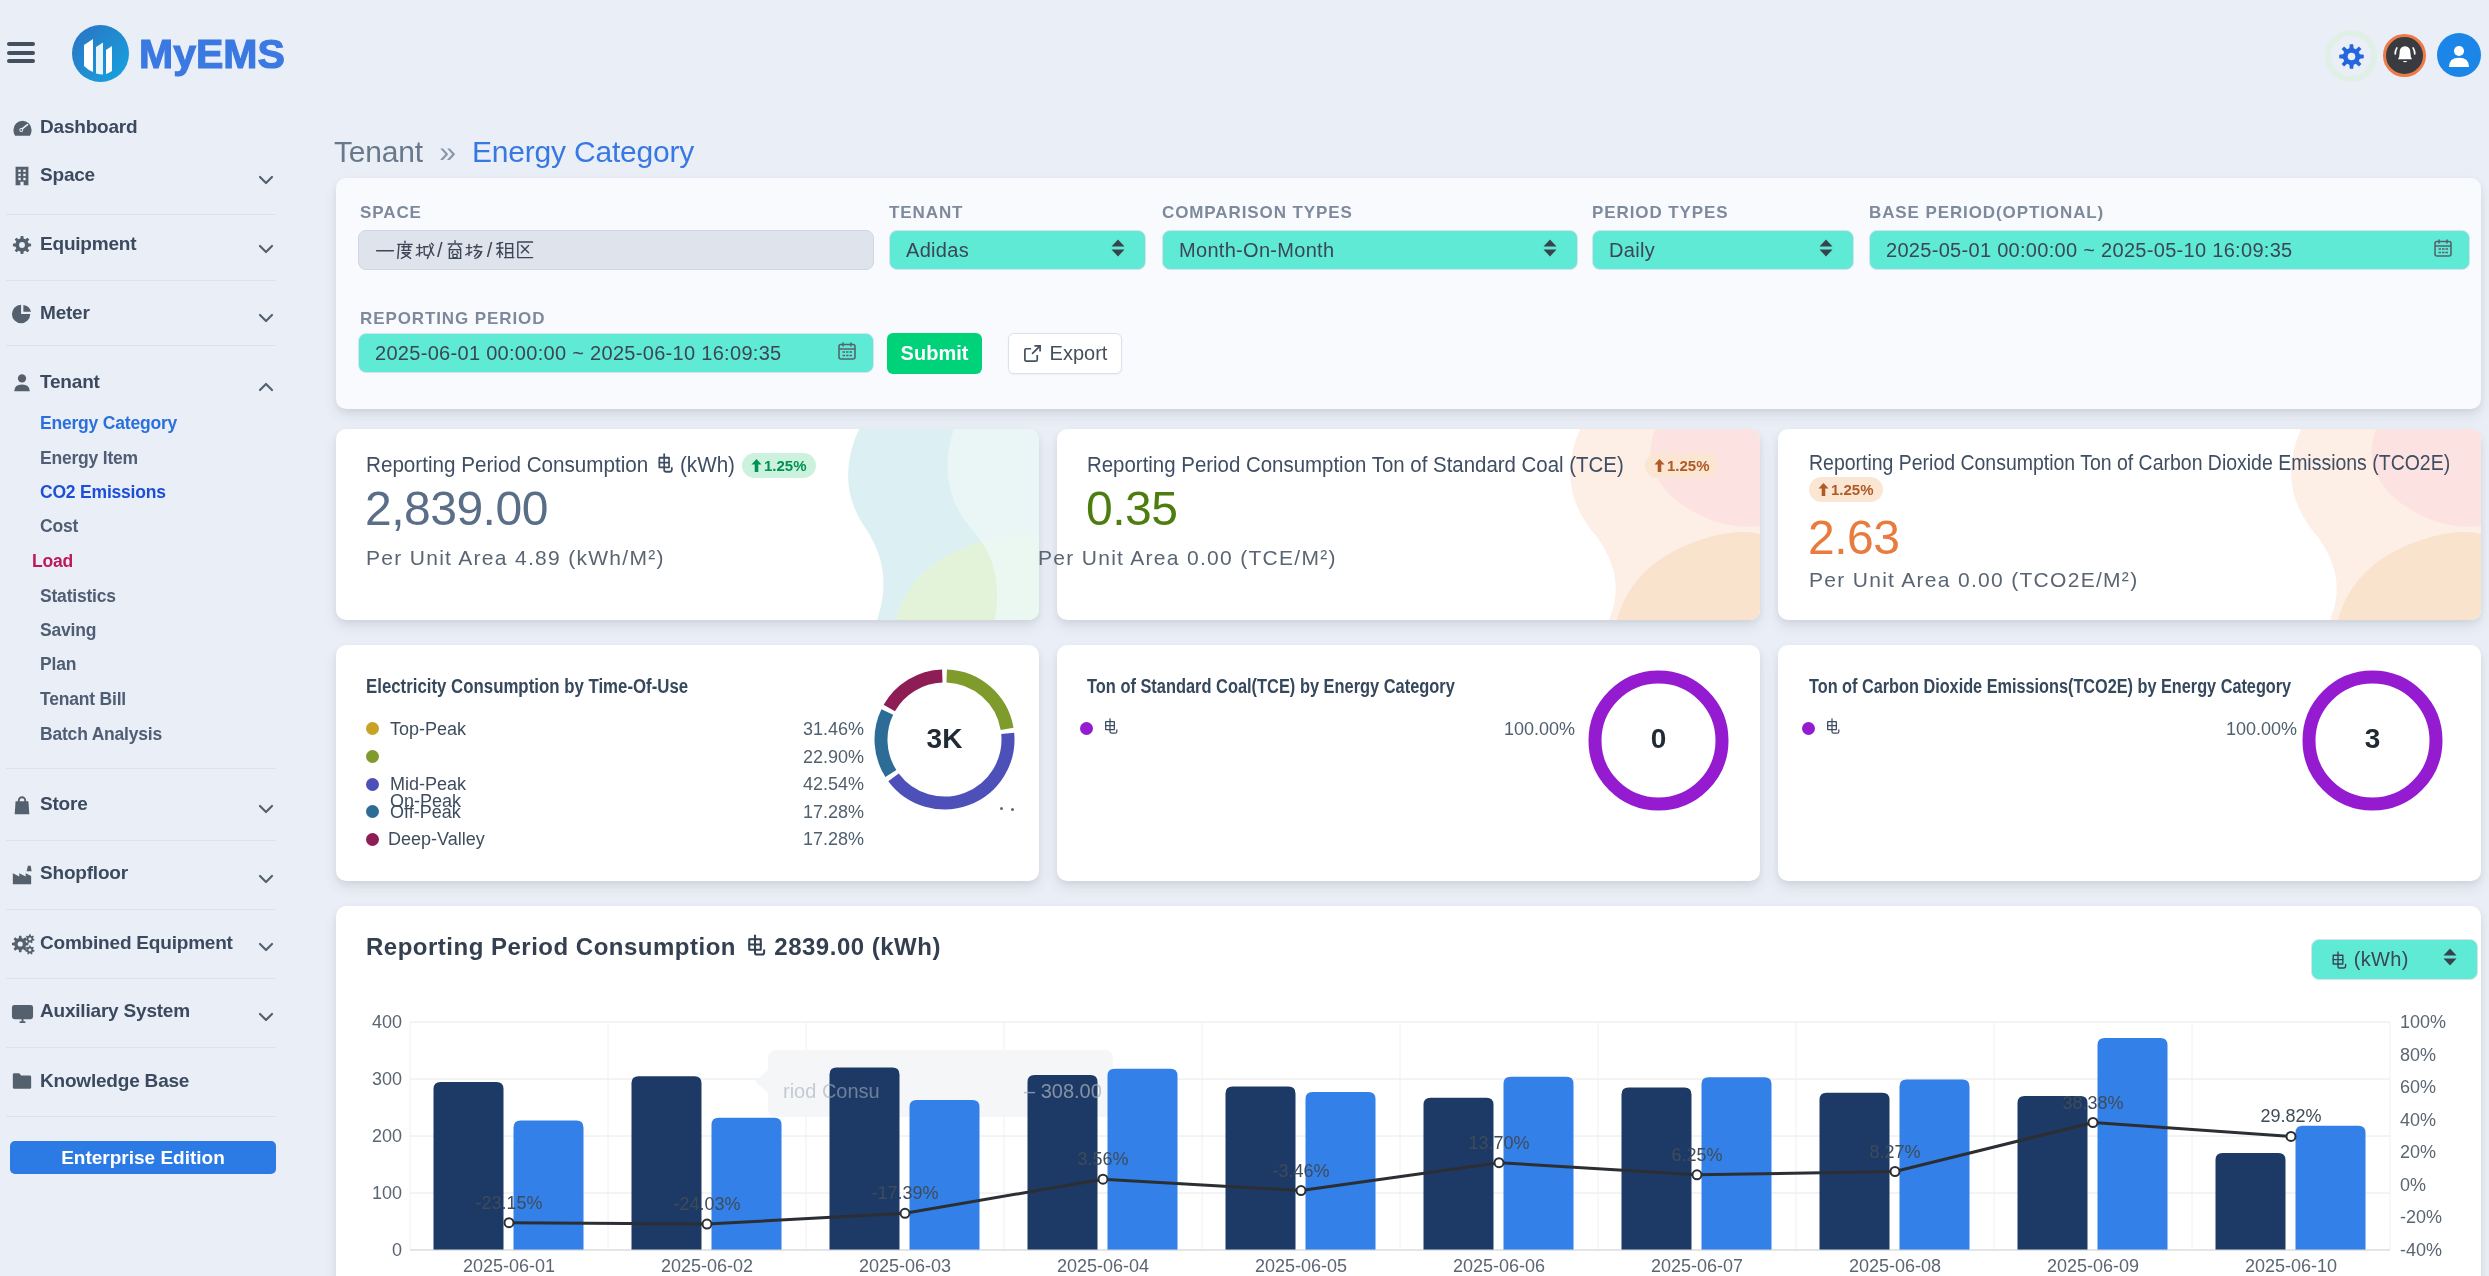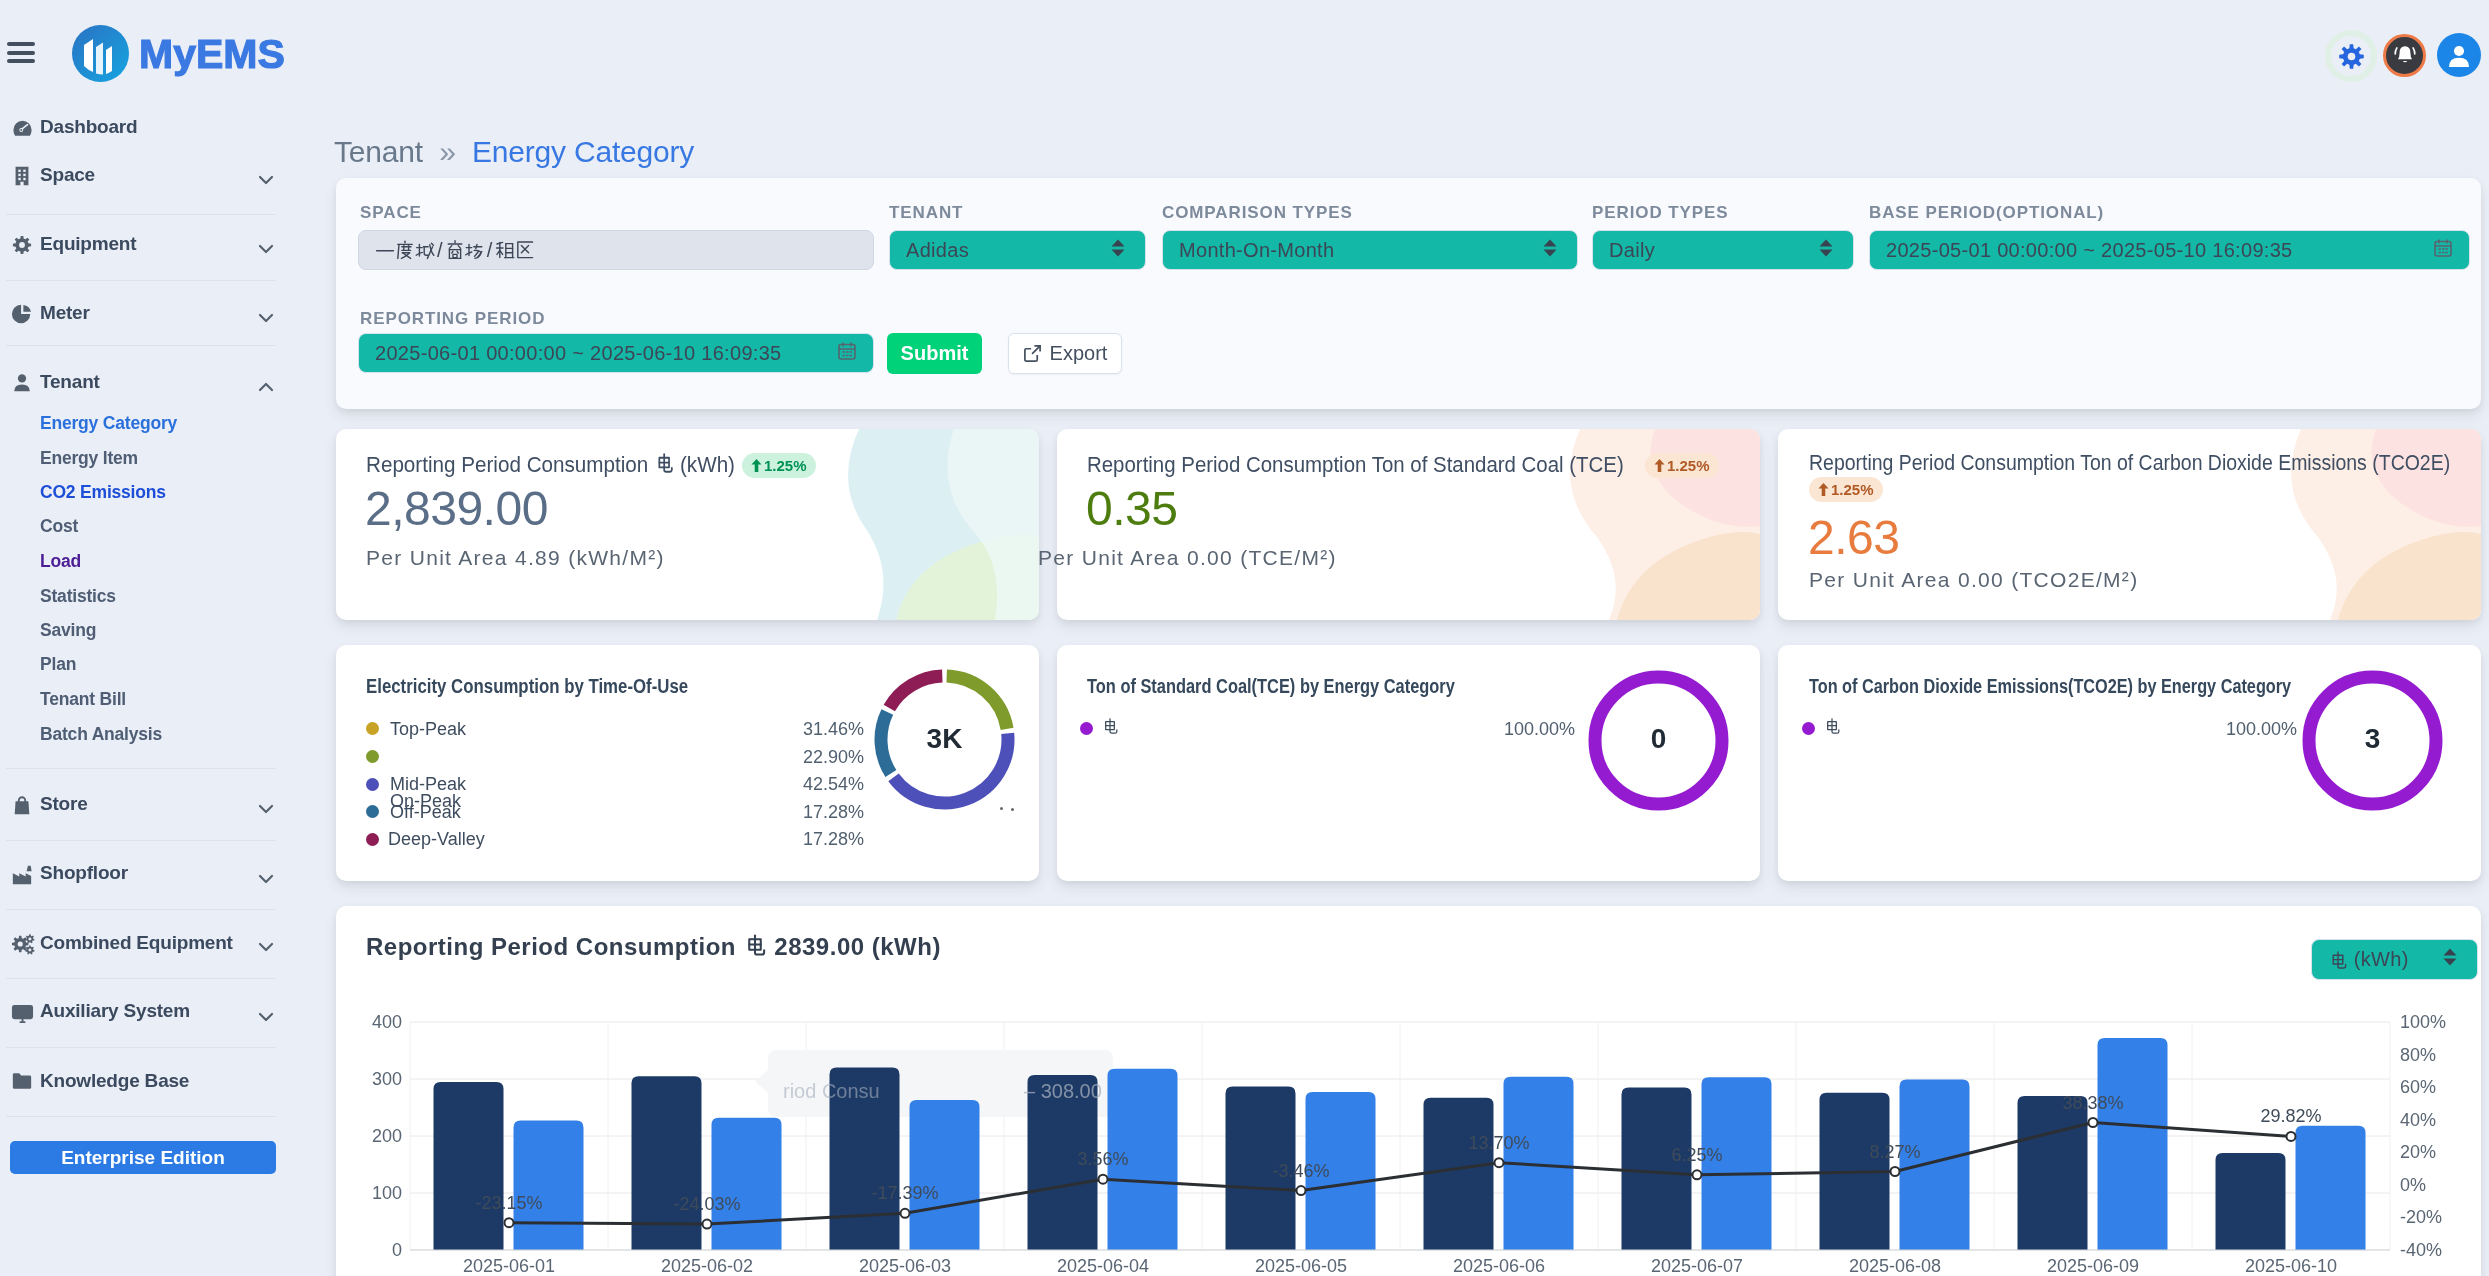--- a/index.html
+++ b/index.html
@@ -1,19 +1,19 @@
 <!DOCTYPE html>
 <html><head><meta charset="utf-8"><style>
 *{margin:0;padding:0;box-sizing:border-box}
 html,body{width:2489px;height:1276px;overflow:hidden}
 body{background:#eaeef6;font-family:"Liberation Sans",sans-serif;position:relative}
 .abs{position:absolute}
 .card{position:absolute;background:#fff;border-radius:10px;box-shadow:0 7px 14px 0 rgba(65,69,88,.09),0 3px 6px 0 rgba(0,0,0,.06)}
 .lbl{position:absolute;font-size:17px;font-weight:bold;color:#7d8a9c;letter-spacing:.9px}
-.inp{position:absolute;height:40px;border:1px solid #d8e2ef;border-radius:8px;background:#14b8a6;font-size:20px;color:#3c4656;display:flex;align-items:center;padding:0 16px;letter-spacing:.3px}
+.inp{position:absolute;height:40px;border:1px solid #d8e2ef;border-radius:8px;background:#5eead4;font-size:20px;color:#3c4656;display:flex;align-items:center;padding:0 16px;letter-spacing:.3px}
 .updn{margin-left:auto}
 .kpititle{font-size:22.5px;color:#3f4e63;white-space:nowrap;transform-origin:0 50%}
  .badge{height:25px;flex:0 0 auto;border-radius:13px;font-size:15px;font-weight:bold;display:flex;align-items:center;padding:0 9px}
 .bgreen{background:#ccf2de;color:#009254}
 .borange{background:#fbe5d3;color:#b05a25}
 .bignum{position:absolute;font-size:48px;letter-spacing:-.5px}
 .punit{position:absolute;font-size:21px;color:#5a6573;letter-spacing:1.3px}
 .ctitle{position:absolute;font-size:20px;font-weight:bold;color:#36485c;white-space:nowrap;transform-origin:0 50%}
 .leg{position:absolute;font-size:18px;color:#3d4c5e}
 .pct{position:absolute;font-size:18px;color:#51606f;text-align:right}
@@ -101,21 +101,21 @@
       <path d="M3.5,21 Q3.5,13.5 12,13.5 Q20.5,13.5 20.5,21 Z"></path>
     </svg></div>
 <div class="navitem" style="left:40px;top:371px">Tenant</div>
 <div class="chev" style="top:378px"><svg width="16" height="10" viewBox="0 0 16 10" fill="none" stroke="#56616f" stroke-width="2.2" stroke-linecap="round" stroke-linejoin="round">
       <polyline points="2,8 8,2 14,8"></polyline>
     </svg></div>
 <div class="navsub" style="left:40px;top:413px;color:#2a70dd">Energy Category</div>
 <div class="navsub" style="left:40px;top:448px;color:#4f5e74">Energy Item</div>
 <div class="navsub" style="left:40px;top:482px;color:#1d4ed8">CO2 Emissions</div>
 <div class="navsub" style="left:40px;top:516px;color:#4f5e74">Cost</div>
-<div class="navsub" style="left:40px;top:551px;color:#4c1d95">Load</div>
+<div class="navsub" style="left:32px;top:551px;color:#be185d">Load</div>
 <div class="navsub" style="left:40px;top:586px;color:#4f5e74">Statistics</div>
 <div class="navsub" style="left:40px;top:620px;color:#4f5e74">Saving</div>
 <div class="navsub" style="left:40px;top:654px;color:#4f5e74">Plan</div>
 <div class="navsub" style="left:40px;top:689px;color:#4f5e74">Tenant Bill</div>
 <div class="navsub" style="left:40px;top:724px;color:#4f5e74">Batch Analysis</div>
 <div class="abs" style="left:11px;top:794px"><svg width="22" height="22" viewBox="0 0 24 24" fill="#55606e">
       <path d="M5,8 H19 L20,22 H4 Z"></path>
       <path d="M8.5,11 V7 A3.5,3.5 0 0 1 15.5,7 V11" fill="none" stroke="#55606e" stroke-width="2"></path>
     </svg></div>
 <div class="navitem" style="left:40px;top:793px">Store</div>

